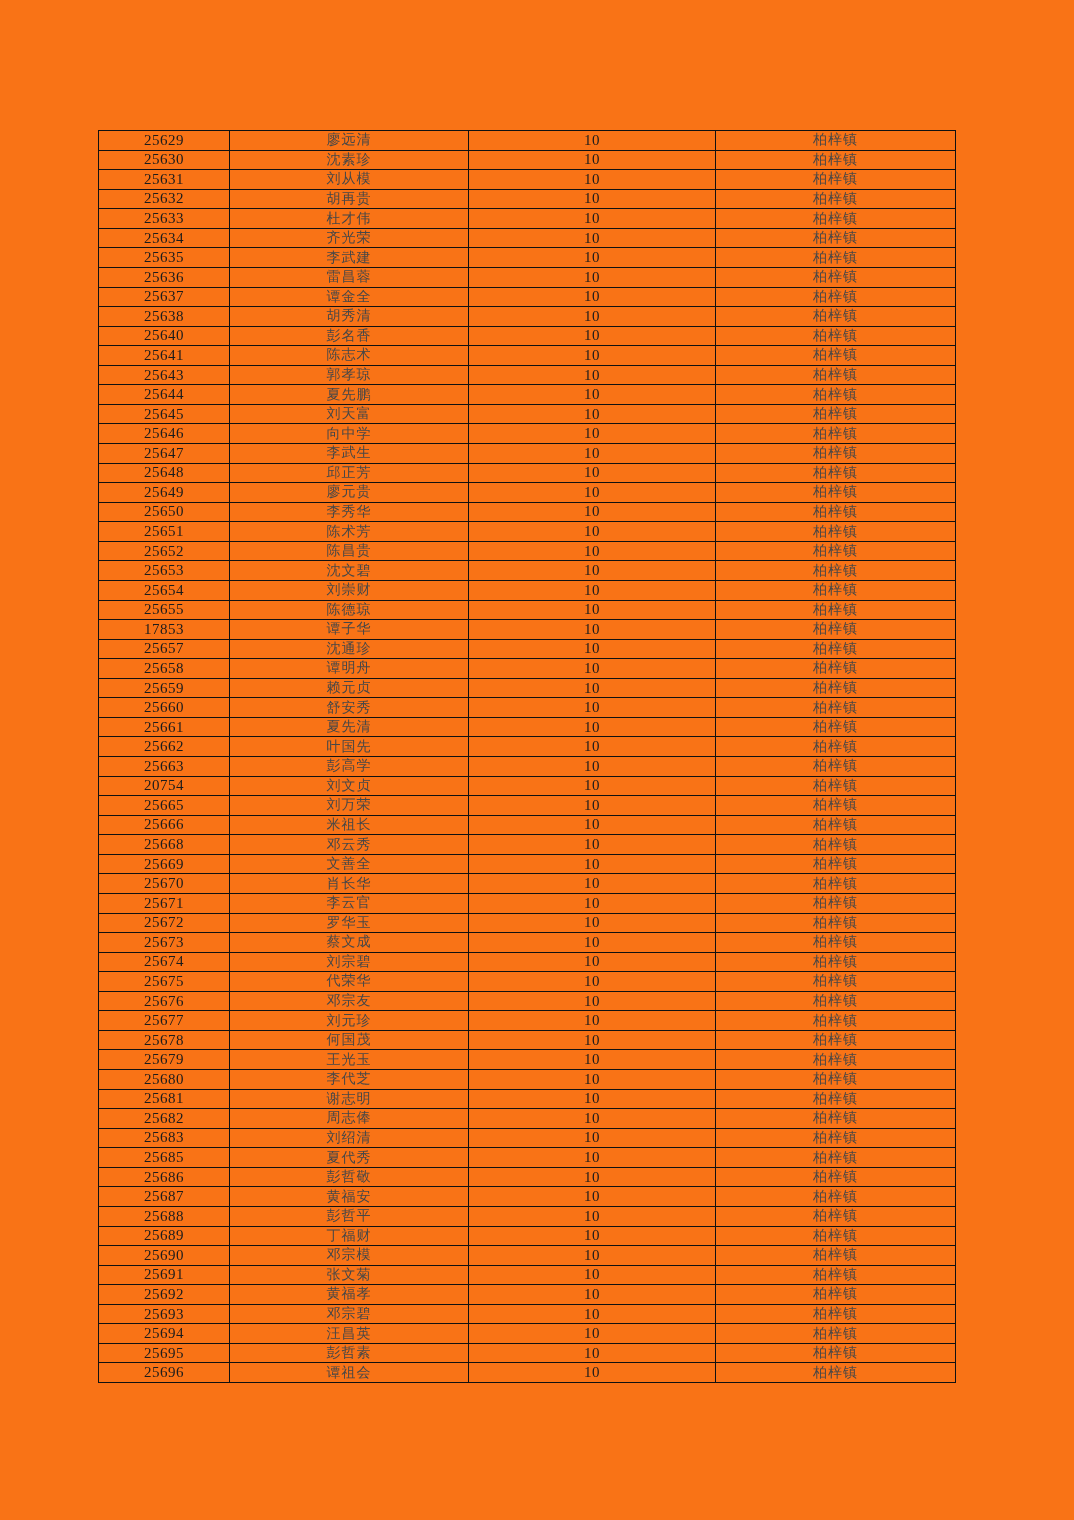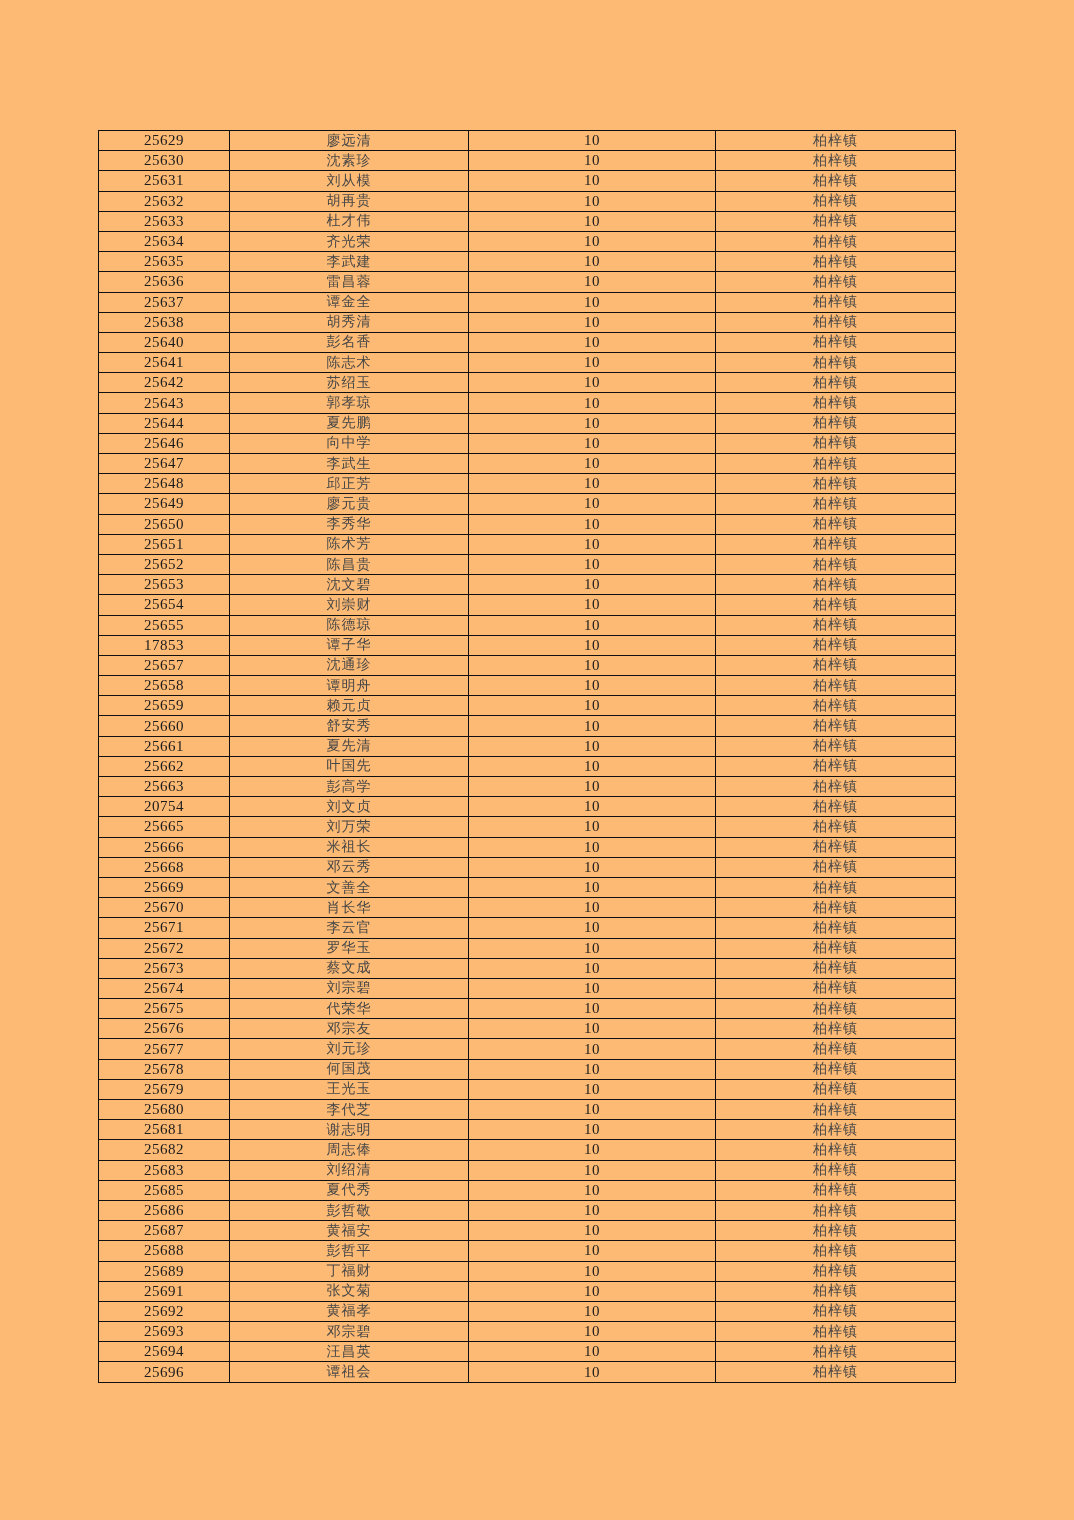--- a/index.html
+++ b/index.html
@@ -13,21 +13,21 @@
     position: relative;
     font-family: "Liberation Serif", "DejaVu Serif", serif;
     overflow: hidden;
   }
   .sheet {
     position: absolute;
     left: 0;
     top: 0;
     width: 1074px;
     height: 1520px;
-    background: #fdba74;
+    background: #f97316;
   }
   table.records {
     position: absolute;
     left: 98px;
     top: 130px;
     width: 857px;
     height: 1253px;
     border-collapse: collapse;
     table-layout: fixed;
   }
@@ -133,38 +133,38 @@
     <td class="num">10</td>
     <td class="cjk">柏梓镇</td>
   </tr>
         <tr>
     <td class="num">25641</td>
     <td class="cjk">陈志术</td>
     <td class="num">10</td>
     <td class="cjk">柏梓镇</td>
   </tr>
         <tr>
-    <td class="num">25642</td>
-    <td class="cjk">苏绍玉</td>
-    <td class="num">10</td>
-    <td class="cjk">柏梓镇</td>
-  </tr>
-        <tr>
     <td class="num">25643</td>
     <td class="cjk">郭孝琼</td>
     <td class="num">10</td>
     <td class="cjk">柏梓镇</td>
   </tr>
         <tr>
     <td class="num">25644</td>
     <td class="cjk">夏先鹏</td>
     <td class="num">10</td>
     <td class="cjk">柏梓镇</td>
   </tr>
         <tr>
+    <td class="num">25645</td>
+    <td class="cjk">刘天富</td>
+    <td class="num">10</td>
+    <td class="cjk">柏梓镇</td>
+  </tr>
+        <tr>
     <td class="num">25646</td>
     <td class="cjk">向中学</td>
     <td class="num">10</td>
     <td class="cjk">柏梓镇</td>
   </tr>
         <tr>
     <td class="num">25647</td>
     <td class="cjk">李武生</td>
     <td class="num">10</td>
     <td class="cjk">柏梓镇</td>
@@ -403,40 +403,52 @@
     <td class="num">10</td>
     <td class="cjk">柏梓镇</td>
   </tr>
         <tr>
     <td class="num">25689</td>
     <td class="cjk">丁福财</td>
     <td class="num">10</td>
     <td class="cjk">柏梓镇</td>
   </tr>
         <tr>
+    <td class="num">25690</td>
+    <td class="cjk">邓宗模</td>
+    <td class="num">10</td>
+    <td class="cjk">柏梓镇</td>
+  </tr>
+        <tr>
     <td class="num">25691</td>
     <td class="cjk">张文菊</td>
     <td class="num">10</td>
     <td class="cjk">柏梓镇</td>
   </tr>
         <tr>
     <td class="num">25692</td>
     <td class="cjk">黄福孝</td>
     <td class="num">10</td>
     <td class="cjk">柏梓镇</td>
   </tr>
         <tr>
     <td class="num">25693</td>
     <td class="cjk">邓宗碧</td>
     <td class="num">10</td>
     <td class="cjk">柏梓镇</td>
   </tr>
         <tr>
     <td class="num">25694</td>
     <td class="cjk">汪昌英</td>
+    <td class="num">10</td>
+    <td class="cjk">柏梓镇</td>
+  </tr>
+        <tr>
+    <td class="num">25695</td>
+    <td class="cjk">彭哲素</td>
     <td class="num">10</td>
     <td class="cjk">柏梓镇</td>
   </tr>
         <tr>
     <td class="num">25696</td>
     <td class="cjk">谭祖会</td>
     <td class="num">10</td>
     <td class="cjk">柏梓镇</td>
   </tr>
       </tbody>

